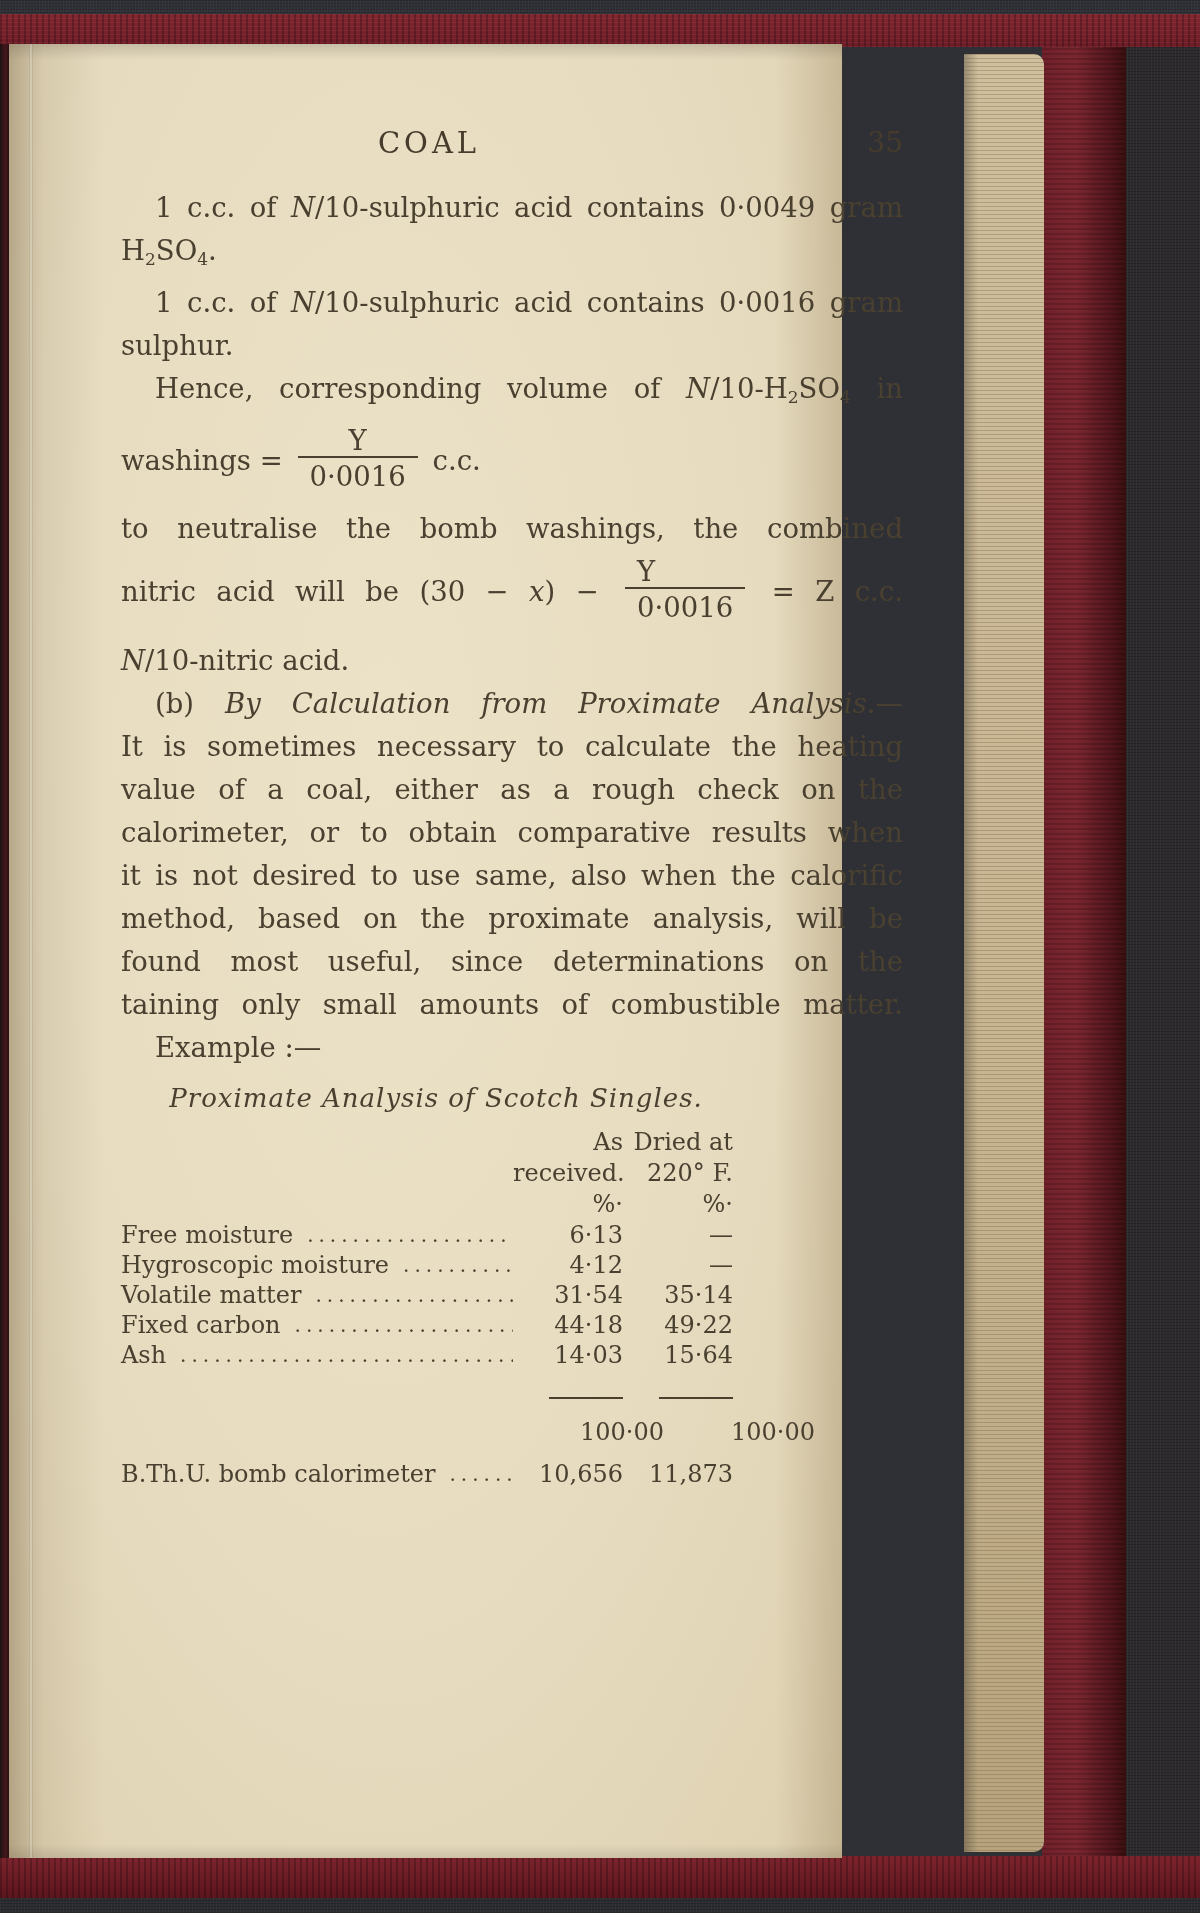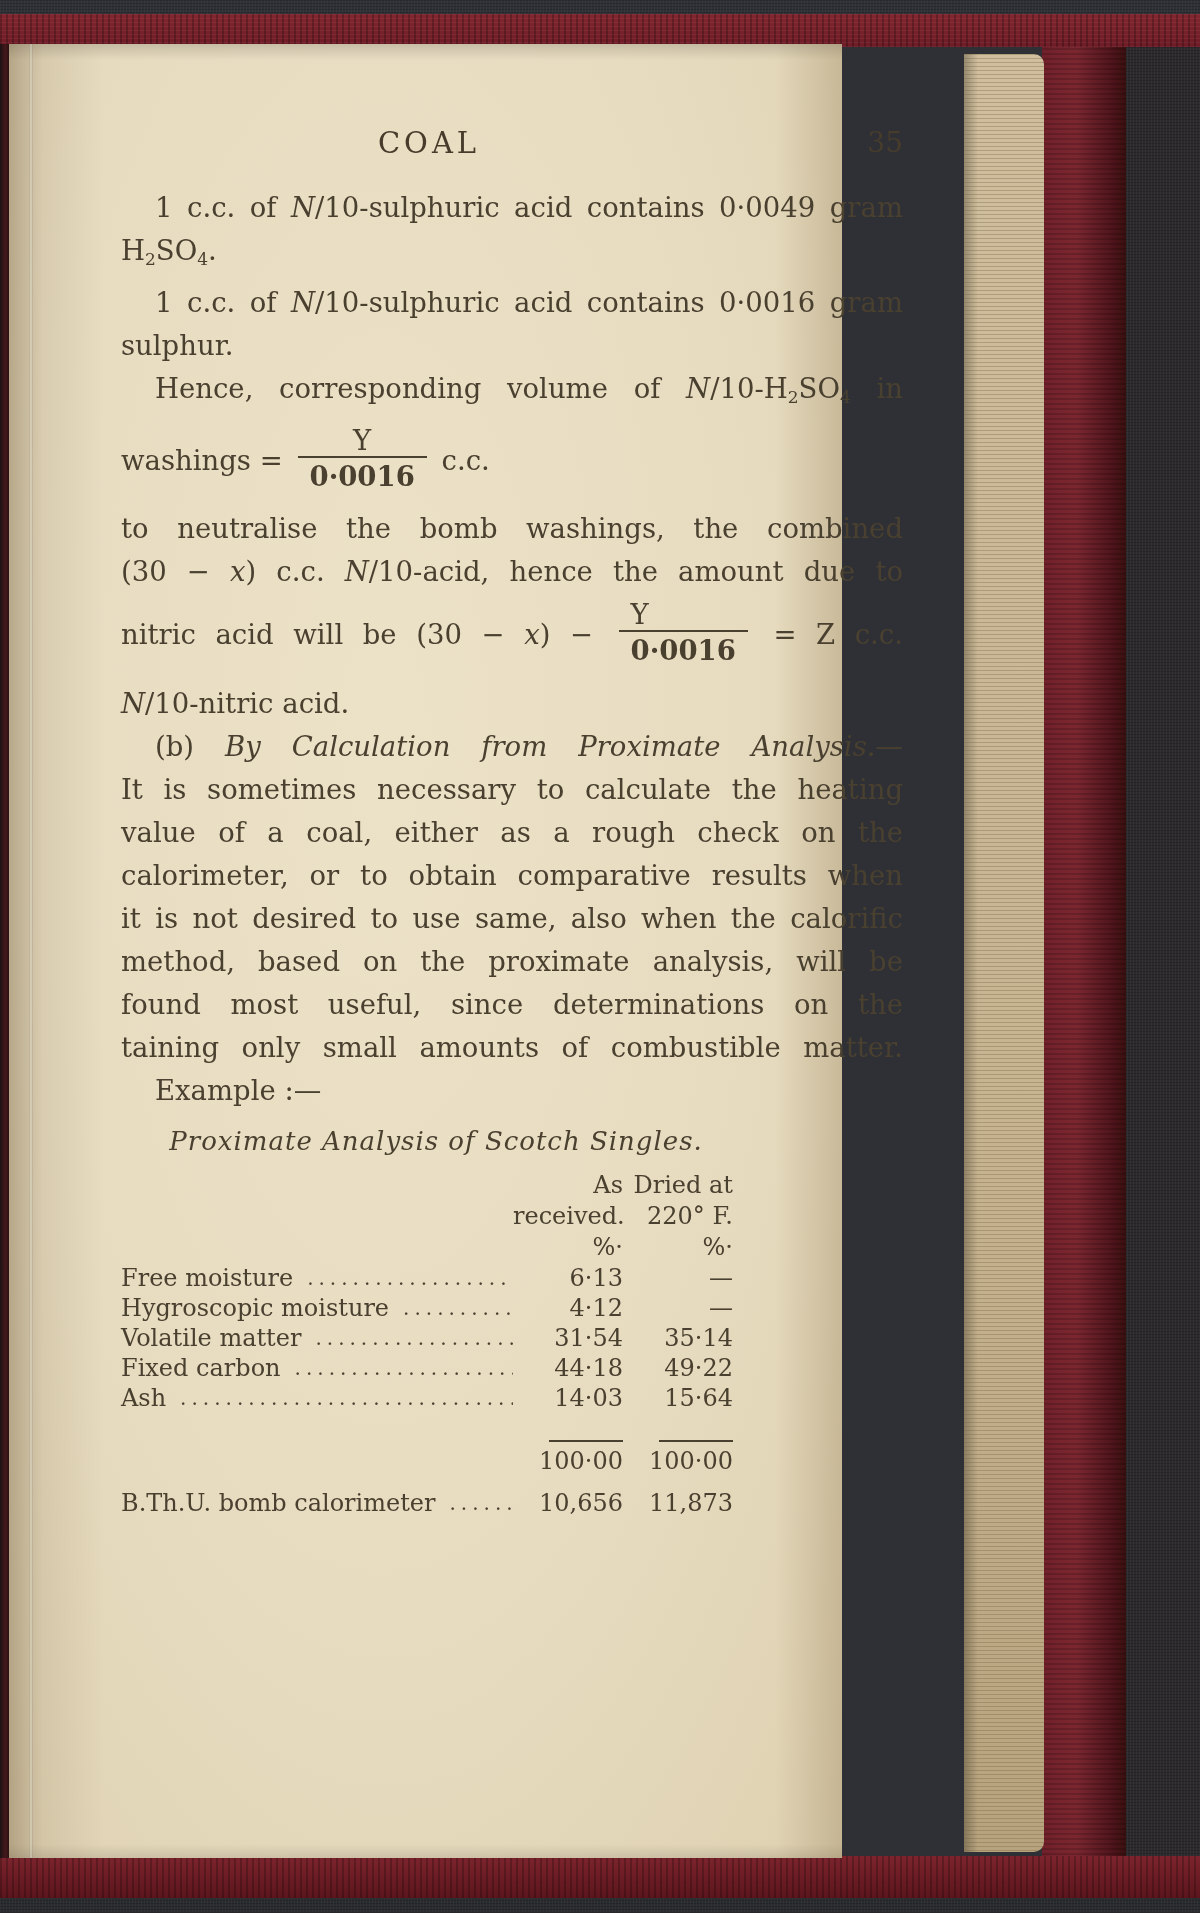--- a/index.html
+++ b/index.html
@@ -54,36 +54,36 @@
   
   .bline{font-size:27.5px;line-height:43px;min-height:43px;white-space:nowrap;color:#4a4030;}
   .bline.fill{white-space:normal;text-align:justify;text-align-last:justify;}
   .bline.ind{padding-left:34px;}
   .bline i{font-style:italic;}
   .bline sub{font-size:62%;vertical-align:-0.28em;}
   .bline.fx{padding:10px 0 12px;}
   .frac{display:inline-block;vertical-align:middle;text-align:center;
         transform:translateY(-4px);margin:0 6px;}
   .frac .num{display:block;padding:0 12px 1px;line-height:1.1;}
-  .frac .den{display:block;border-top:2.5px solid #4a4030;padding:3px 12px 0;line-height:1.1;font-weight:bold;}
+  .frac .den{display:block;border-top:2.5px solid #4a4030;padding:3px 12px 0;line-height:1.1;}
   
   .an-table{margin-top:14px;font-size:24px;color:#4a4030;}
   .t-caption{width:630px;text-align:center;font-style:italic;font-size:26px;
       letter-spacing:1px;margin-bottom:14px;}
   .trow{display:flex;align-items:baseline;line-height:30px;}
   .lwrap{width:392px;display:flex;align-items:flex-start;}
   .lbl{white-space:nowrap;}
   .leader{flex:1;overflow:hidden;white-space:nowrap;letter-spacing:5px;
       font-size:20px;padding:0 10px 0 14px;}
   .cell{width:110px;text-align:right;white-space:nowrap;}
   .hcell{width:110px;text-align:center;}
   .hcell div{line-height:31px;text-align:right;}
   .rl{display:inline-block;width:74px;border-top:2px solid #4a4030;height:2px;}
   .rules-row{margin-top:16px;line-height:14px;}
-  .totals-row{margin-top:2px;}
+  .totals-row{margin-top:16px;gap:41px;}
   .btu-row{margin-top:12px;}
 </style>
 </head>
 <body>
 
 <div class="scene">
   <div class="cloth top"></div>
   <div class="cloth bottom"></div>
   <div class="cloth right"></div>
   <div class="maroon side"></div>
@@ -102,21 +102,20 @@
       </div>
 
       <div id="body-lines">
           <div class="bline fill ind">1 c.c. of <i>N</i>/10-sulphuric acid contains 0·0049 gram</div>
           <div class="bline">H<sub>2</sub>SO<sub>4</sub>.</div>
           <div class="bline fill ind">1 c.c. of <i>N</i>/10-sulphuric acid contains 0·0016 gram</div>
           <div class="bline">sulphur.</div>
           <div class="bline fill ind">Hence, corresponding volume of <i>N</i>/10-H<sub>2</sub>SO<sub>4</sub> in</div>
           <div class="bline fx">washings = <span class="frac"><span class="num">Y</span><span class="den">0·0016</span></span> c.c.</div>
           <div class="bline fill">to neutralise the bomb washings, the combined</div>
-          <div class="bline fill">(30 − <i>x</i>) c.c. <i>N</i>/10-acid, hence the amount due to</div>
           <div class="bline fill fx">nitric acid will be (30 − <i>x</i>) − <span class="frac"><span class="num">Y</span><span class="den">0·0016</span></span> = Z  c.c.</div>
           <div class="bline"><i>N</i>/10-nitric acid.</div>
           <div class="bline fill ind">(b) <i>By Calculation from Proximate Analysis.</i>—</div>
           <div class="bline fill">It is sometimes necessary to calculate the heating</div>
           <div class="bline fill">value of a coal, either as a rough check on the</div>
           <div class="bline fill">calorimeter, or to obtain comparative results when</div>
           <div class="bline fill">it is not desired to use same, also when the calorific</div>
           <div class="bline fill">method, based on the proximate analysis, will be</div>
           <div class="bline fill">found most useful, since determinations on the</div>
           <div class="bline fill">taining only small amounts of combustible matter.</div>

